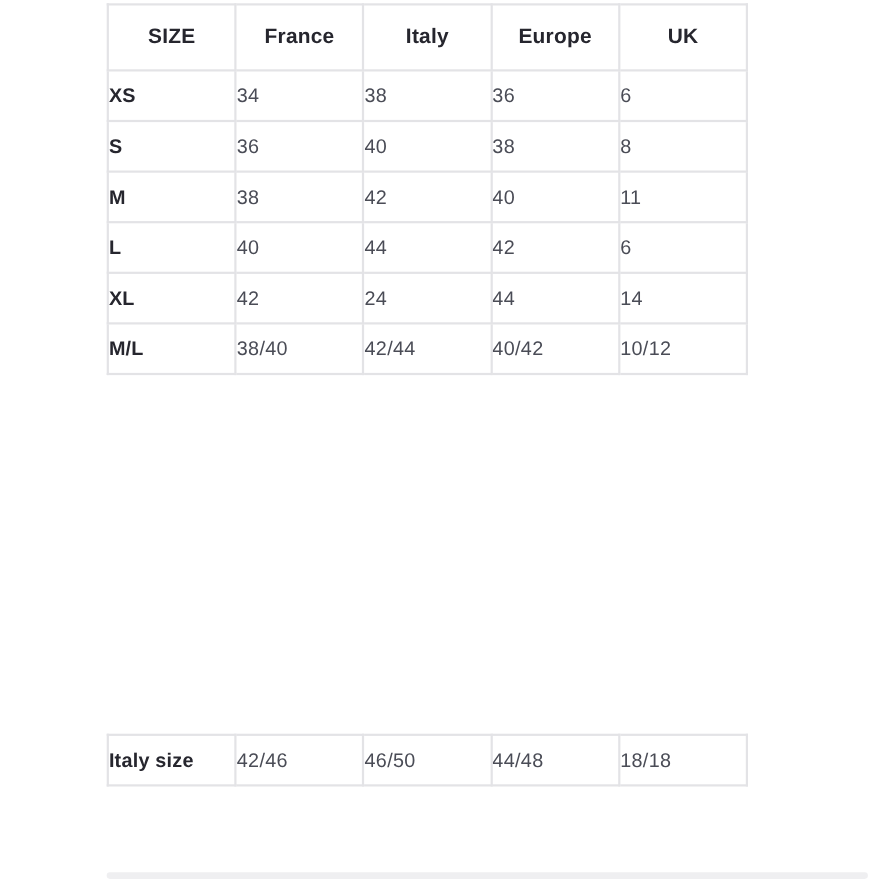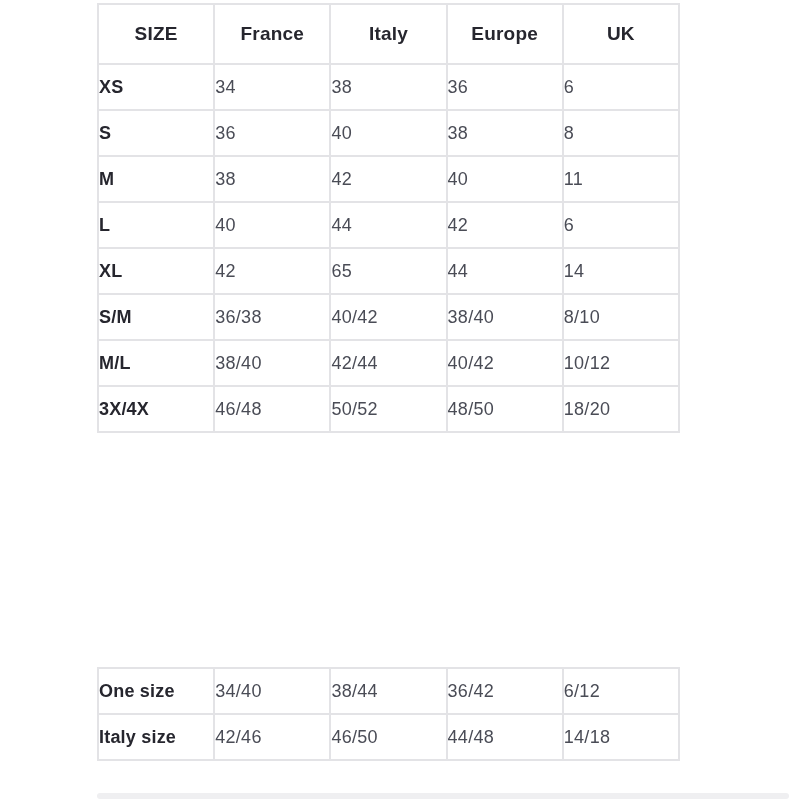--- a/index.html
+++ b/index.html
@@ -109,62 +109,41 @@
         <tr>
           <td class="label">L</td>
           <td>40</td>
           <td>44</td>
           <td>42</td>
           <td>6</td>
         </tr>
         <tr>
           <td class="label">XL</td>
           <td>42</td>
-          <td>65</td>
+          <td>24</td>
           <td>44</td>
           <td>14</td>
-        </tr>
-        <tr>
-          <td class="label">S/M</td>
-          <td>36/38</td>
-          <td>40/42</td>
-          <td>38/40</td>
-          <td>8/10</td>
         </tr>
         <tr>
           <td class="label">M/L</td>
           <td>38/40</td>
           <td>42/44</td>
           <td>40/42</td>
           <td>10/12</td>
         </tr>
-        <tr>
-          <td class="label">3X/4X</td>
-          <td>46/48</td>
-          <td>50/52</td>
-          <td>48/50</td>
-          <td>18/20</td>
-        </tr>
       </tbody>
   </table>
 
   <table class="size-table secondary-table">
     <tbody>
         <tr>
-          <td class="label">One size</td>
-          <td>34/40</td>
-          <td>38/44</td>
-          <td>36/42</td>
-          <td>6/12</td>
-        </tr>
-        <tr>
           <td class="label">Italy size</td>
           <td>42/46</td>
           <td>46/50</td>
           <td>44/48</td>
-          <td>14/18</td>
+          <td>18/18</td>
         </tr>
       </tbody>
   </table>
 
   <div class="h-scrollbar"></div>
 
 </div>
 
 </body></html>

